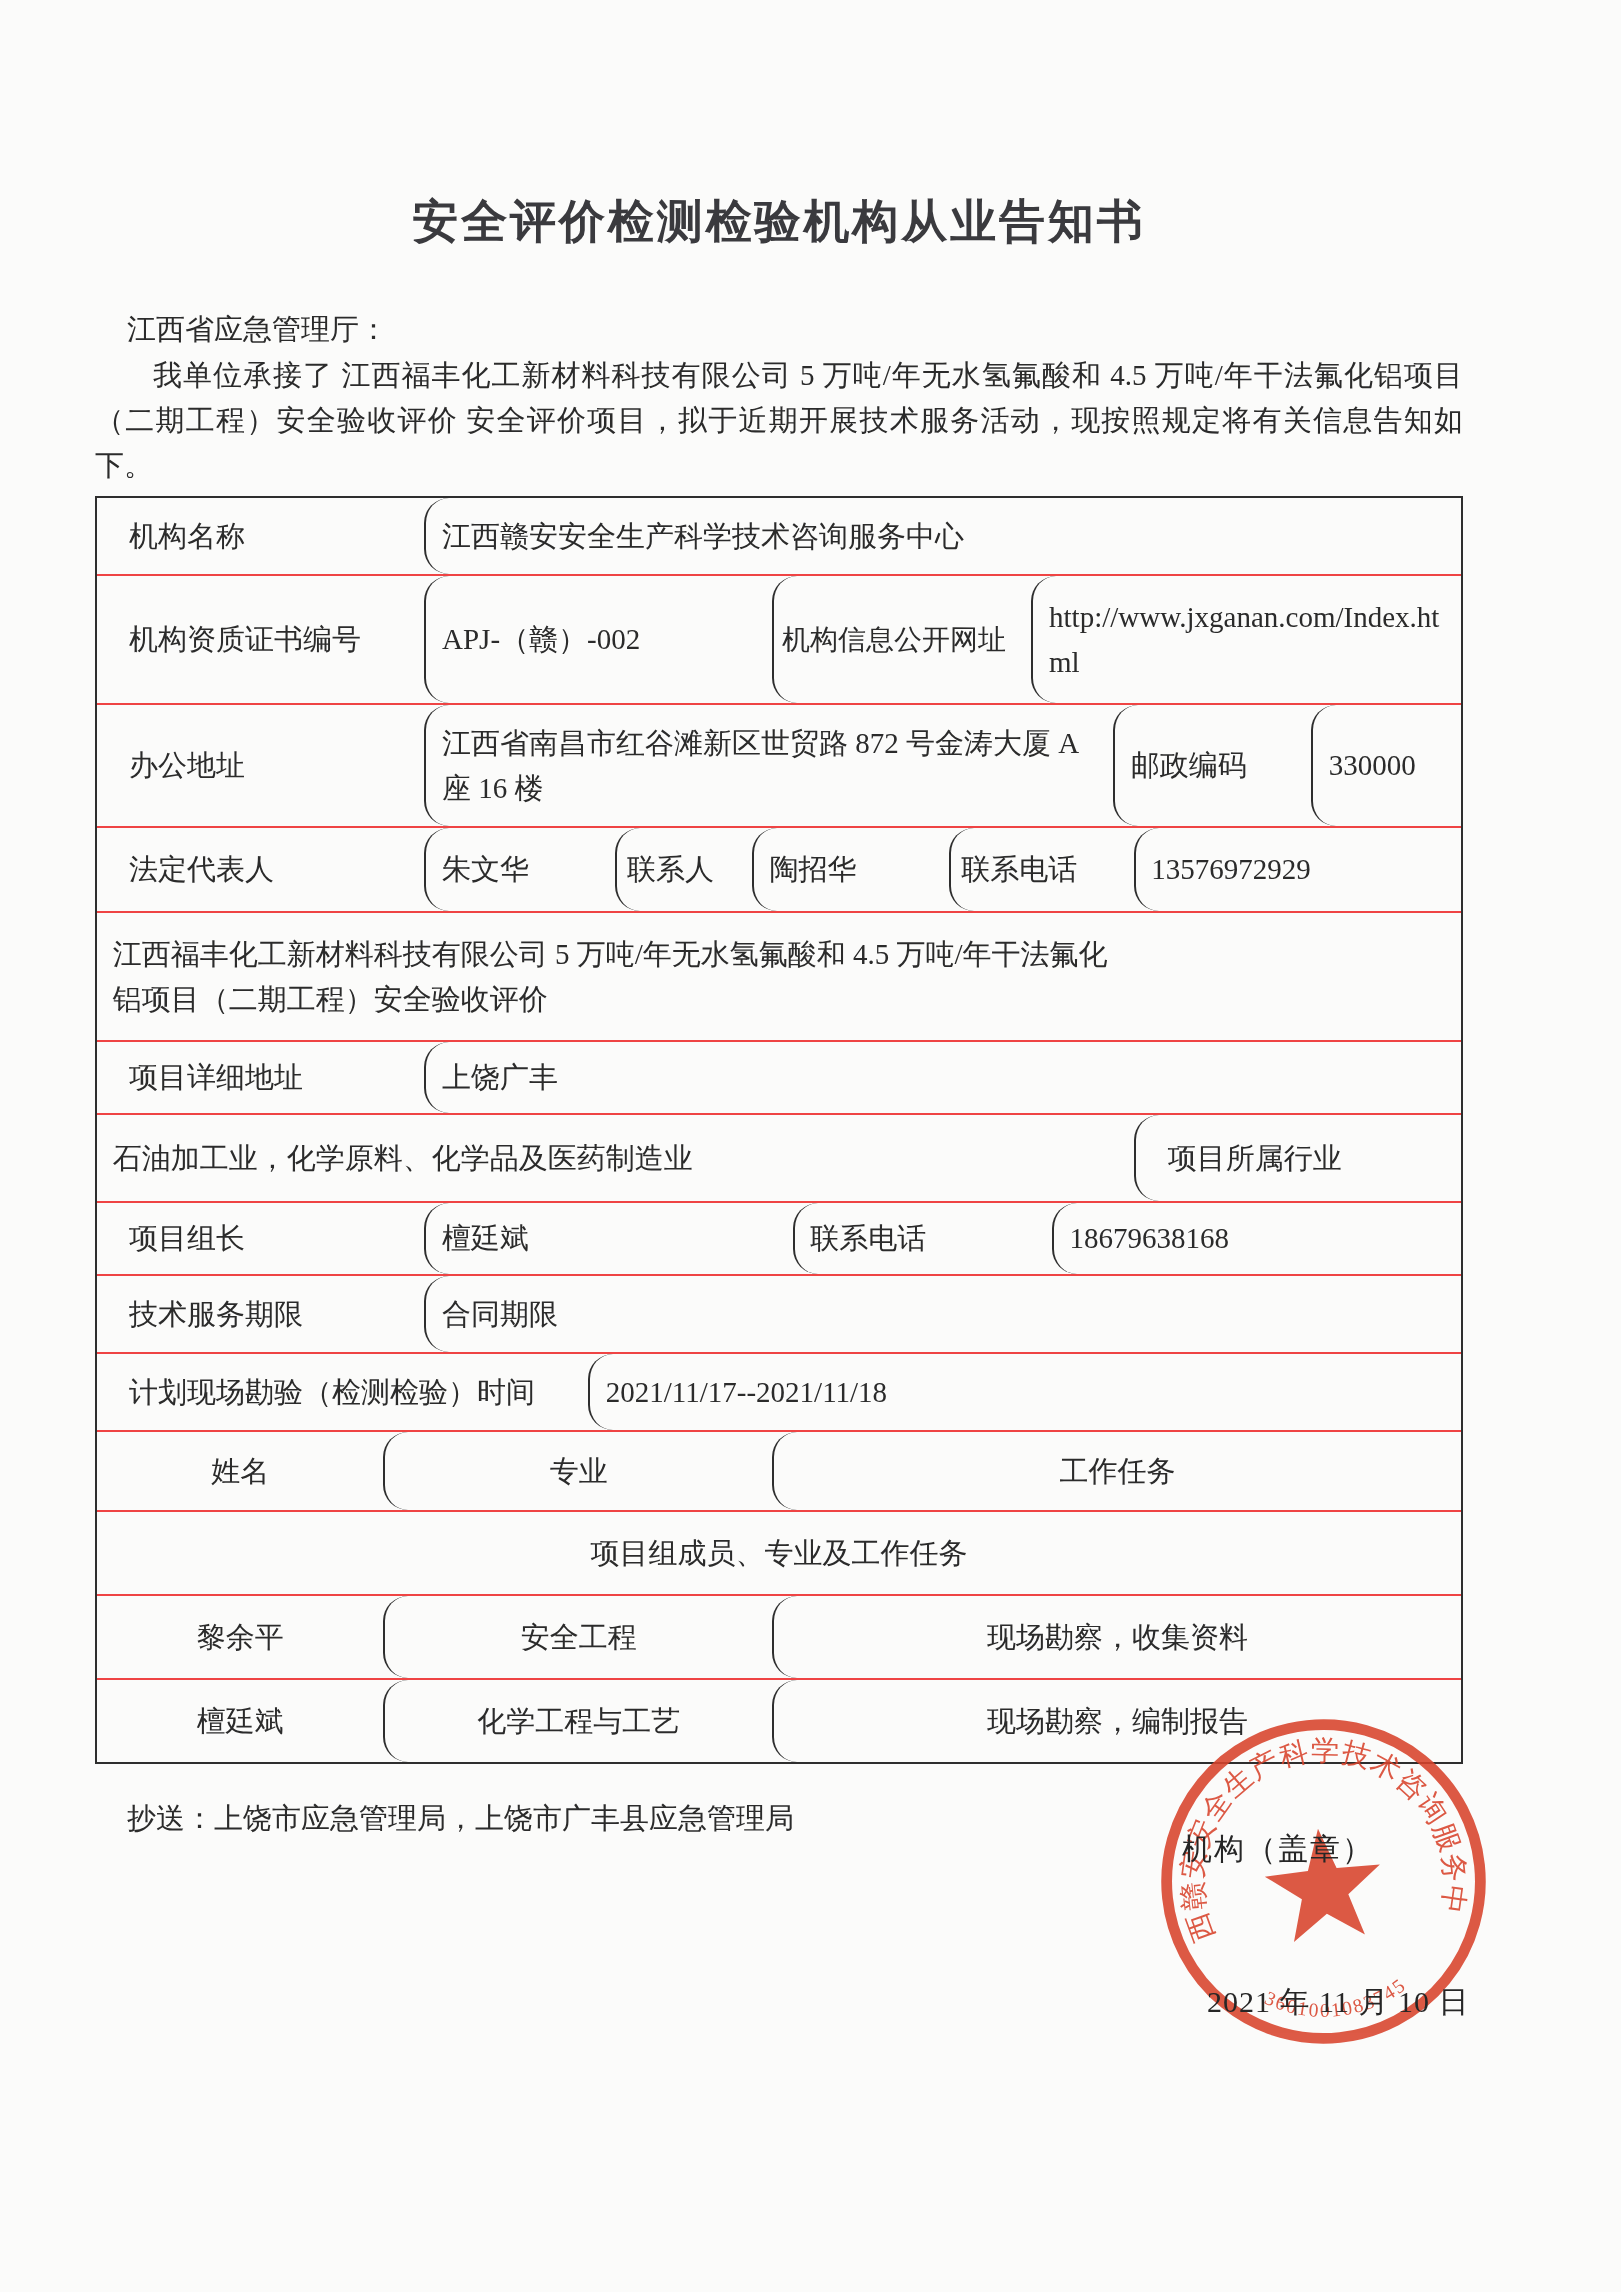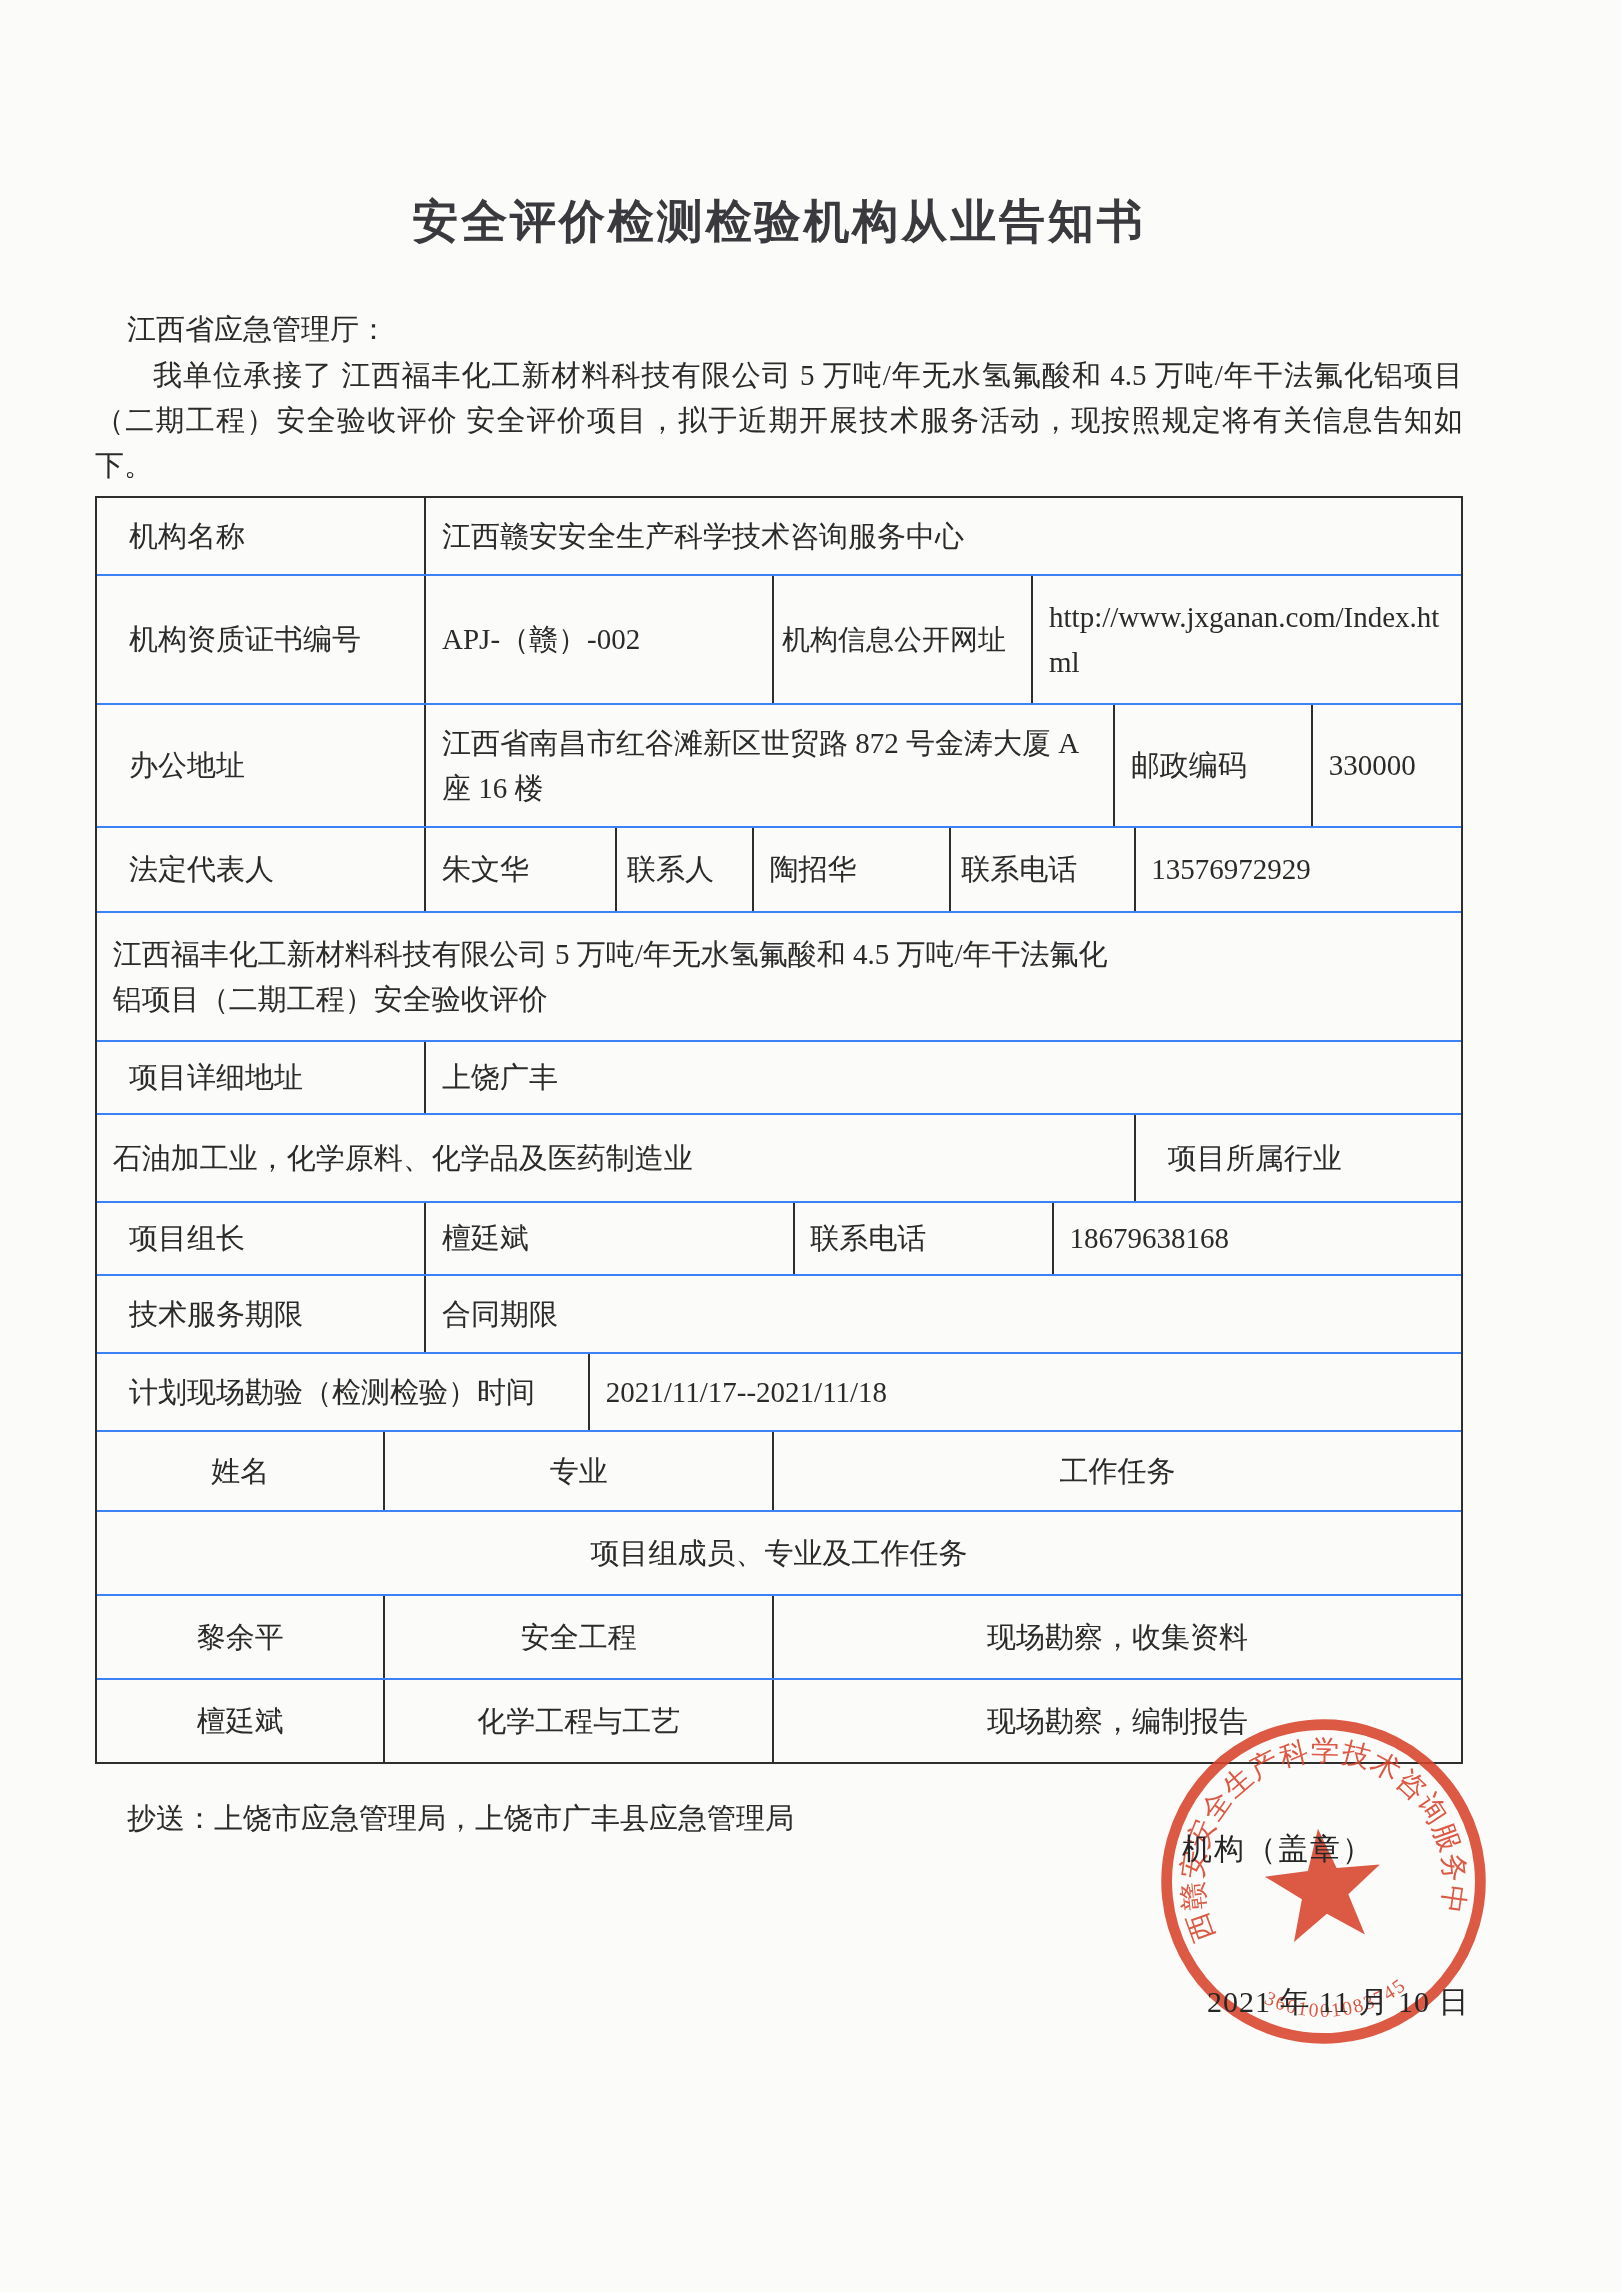--- a/index.html
+++ b/index.html
@@ -18,28 +18,29 @@
     color:#3a3a3e;
   }
   .salutation{margin:55px 0 0 32px;font-size:29px;line-height:43px;}
   .body-par{
     margin:2px 0 8px 0;font-size:29px;line-height:45px;
     text-align:justify;text-indent:2em;
     word-break:break-all;
   }
   
   .tbl{margin-top:7.8px;border:2.9px solid #2e2e2e;background:transparent;}
-  .tr{display:flex;border-top:2px solid #3b82f6;}
+  .tr{display:flex;border-top:2px solid #ef4444;}
   .tr:first-child{border-top:none;}
   .td{
     border-left:2px solid #2e2e2e;
     display:flex;align-items:center;
     padding:0 15.7px;box-sizing:border-box;
     font-size:29px;line-height:45px;
     word-break:break-all;
+    border-radius:25px;
   }
   .td:first-child{border-left:none;}
   .lbl{padding-left:32px;}
   .c{justify-content:center;text-align:center;padding:0 7.8px;}
   
   .cc-line{margin:35px 0 0 32px;font-size:29px;}
   .seal-wrap{position:absolute;left:1149px;top:1707px;width:349px;height:349px;}
   .seal-caption{position:absolute;left:1182px;top:1829px;font-size:30px;letter-spacing:2px;color:#262626;}
   .sign-date{position:absolute;left:1207px;top:1982px;font-size:30px;letter-spacing:1px;color:#262626;}
 </style>

